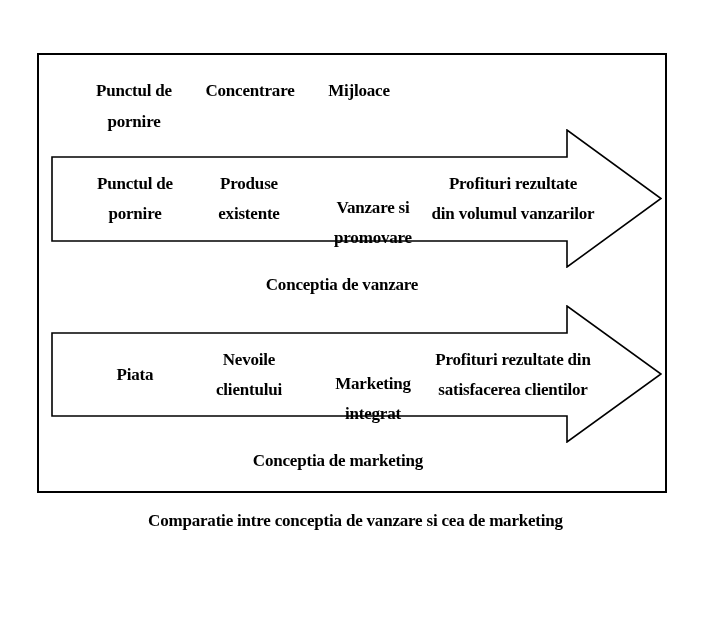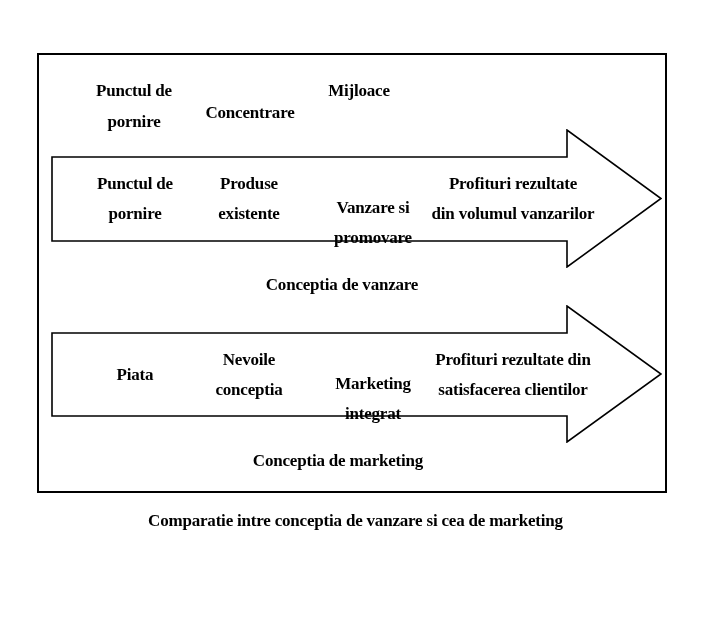--- a/index.html
+++ b/index.html
@@ -32,21 +32,21 @@
     text-align: center;
     white-space: pre-line;
     font-size: 17px;
     letter-spacing: -0.2px;
     line-height: 30px;
     padding-left: 36px;
   }
   
   .hcell { top: 75px; line-height: 31px; }
   .h1 { left: 38px;  width: 120px; }
-  .h2 { left: 144px; width: 140px; margin-top: 22px; }
+  .h2 { left: 144px; width: 140px; }
   .h3 { left: 263px; width: 120px; }
   .h4 { left: 407px; width: 140px; }
   
   .cell {
     display: flex;
     align-items: center;
     justify-content: center;
     height: 84px;
   }
   .r1 { top: 157px; }
@@ -99,21 +99,21 @@
 promovare</div>
   <div class="txt cell r1 cc4">Profituri rezultate
 din volumul vanzarilor</div>
   <div class="txt rowlabel l1">Conceptia de vanzare</div>
 
   <svg class="arrow a2" width="611" height="138" viewBox="0 0 611 138">
     <polygon points="1,28 516,28 516,1 610,69 516,137 516,111 1,111" fill="#ffffff" stroke="#000000" stroke-width="1.6"></polygon>
   </svg>
   <div class="txt cell r2 cc1">Piata</div>
   <div class="txt cell r2 cc2">Nevoile
-conceptia</div>
+clientului</div>
   <div class="txt cell r2 cc4">Profituri rezultate din
 satisfacerea clientilor</div>
   <div class="txt cell r2 cc3">Marketing
 integrat</div>
   <div class="txt rowlabel l2">Conceptia de marketing</div>
 
   <div class="caption">Comparatie intre conceptia de vanzare si cea de marketing</div>
 
 </div>
 

